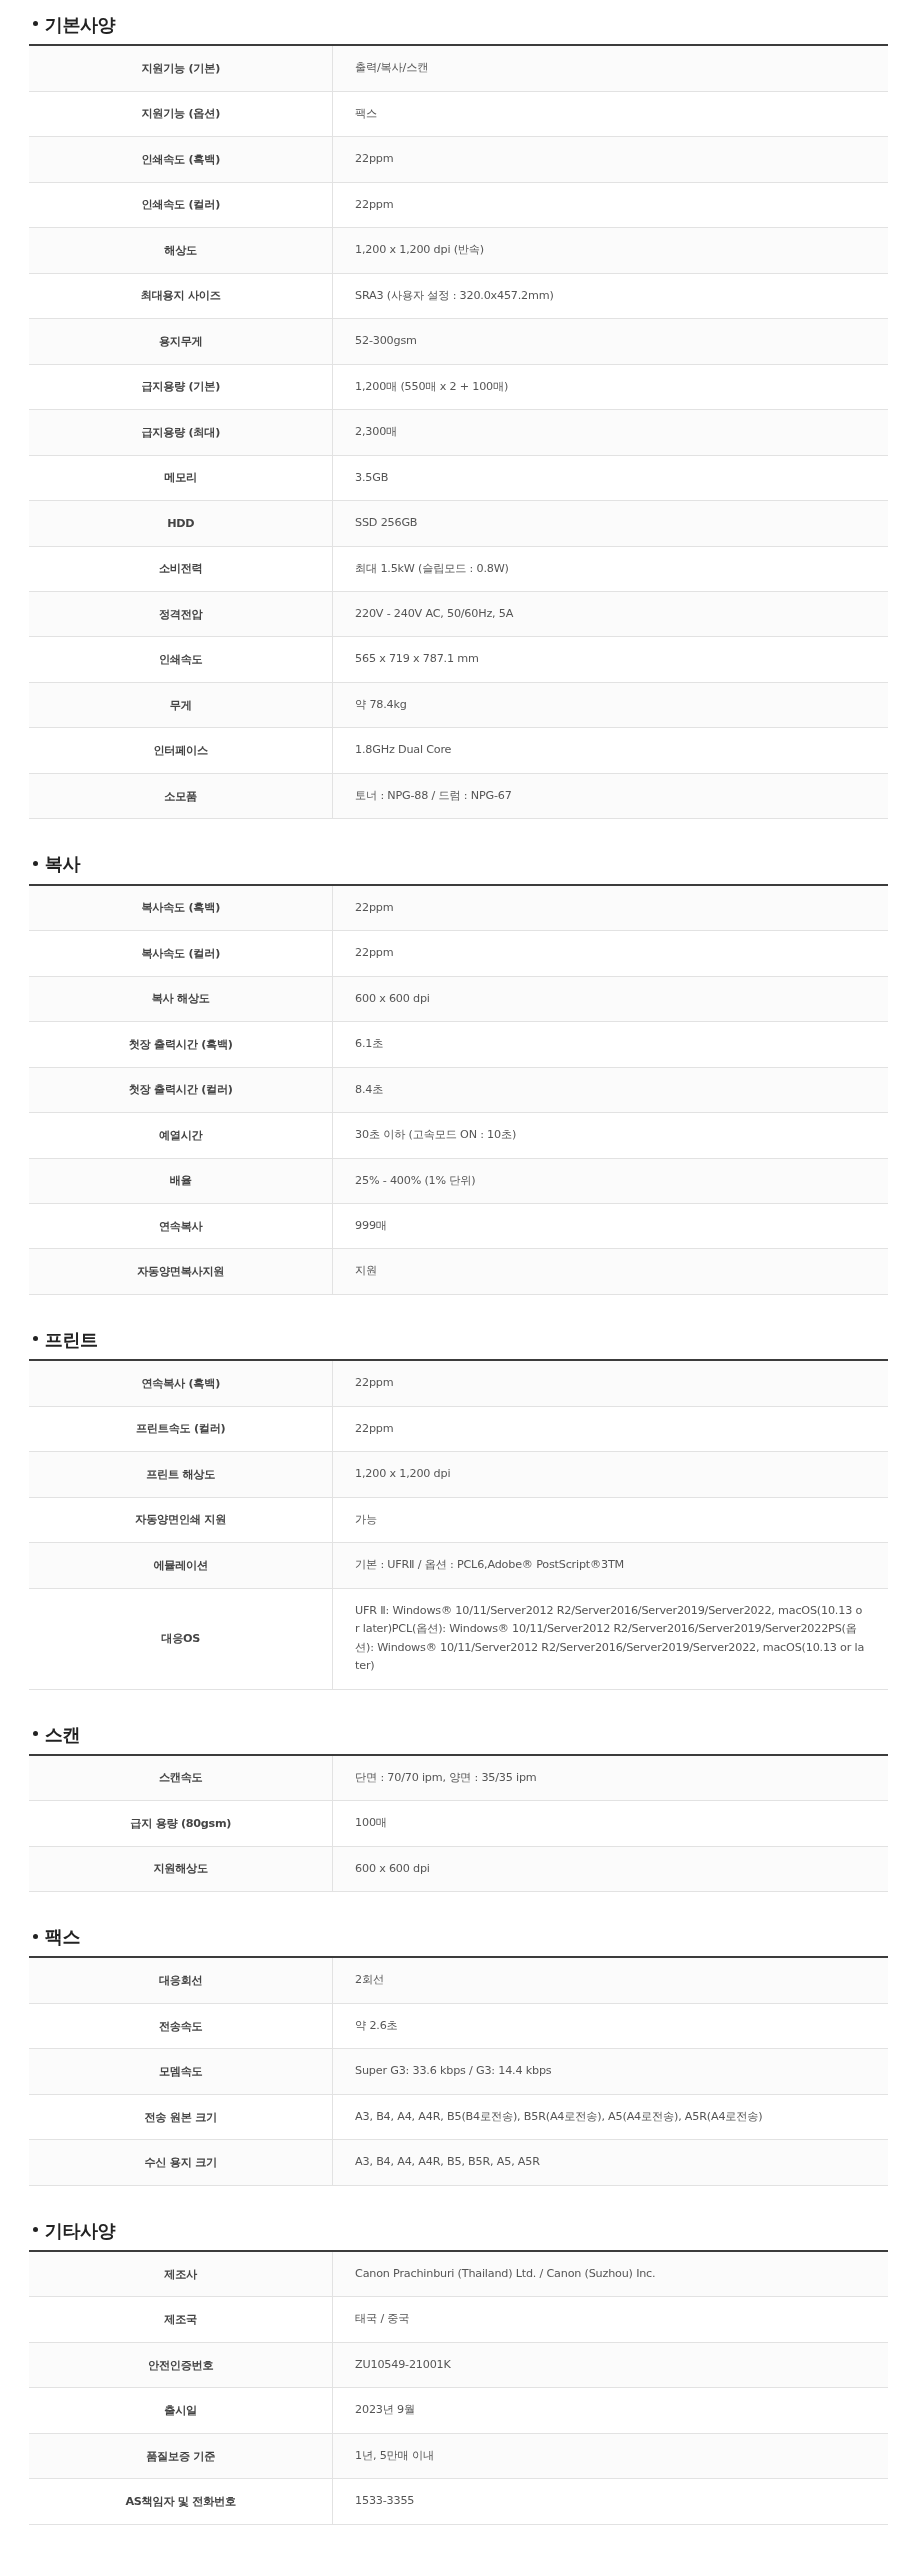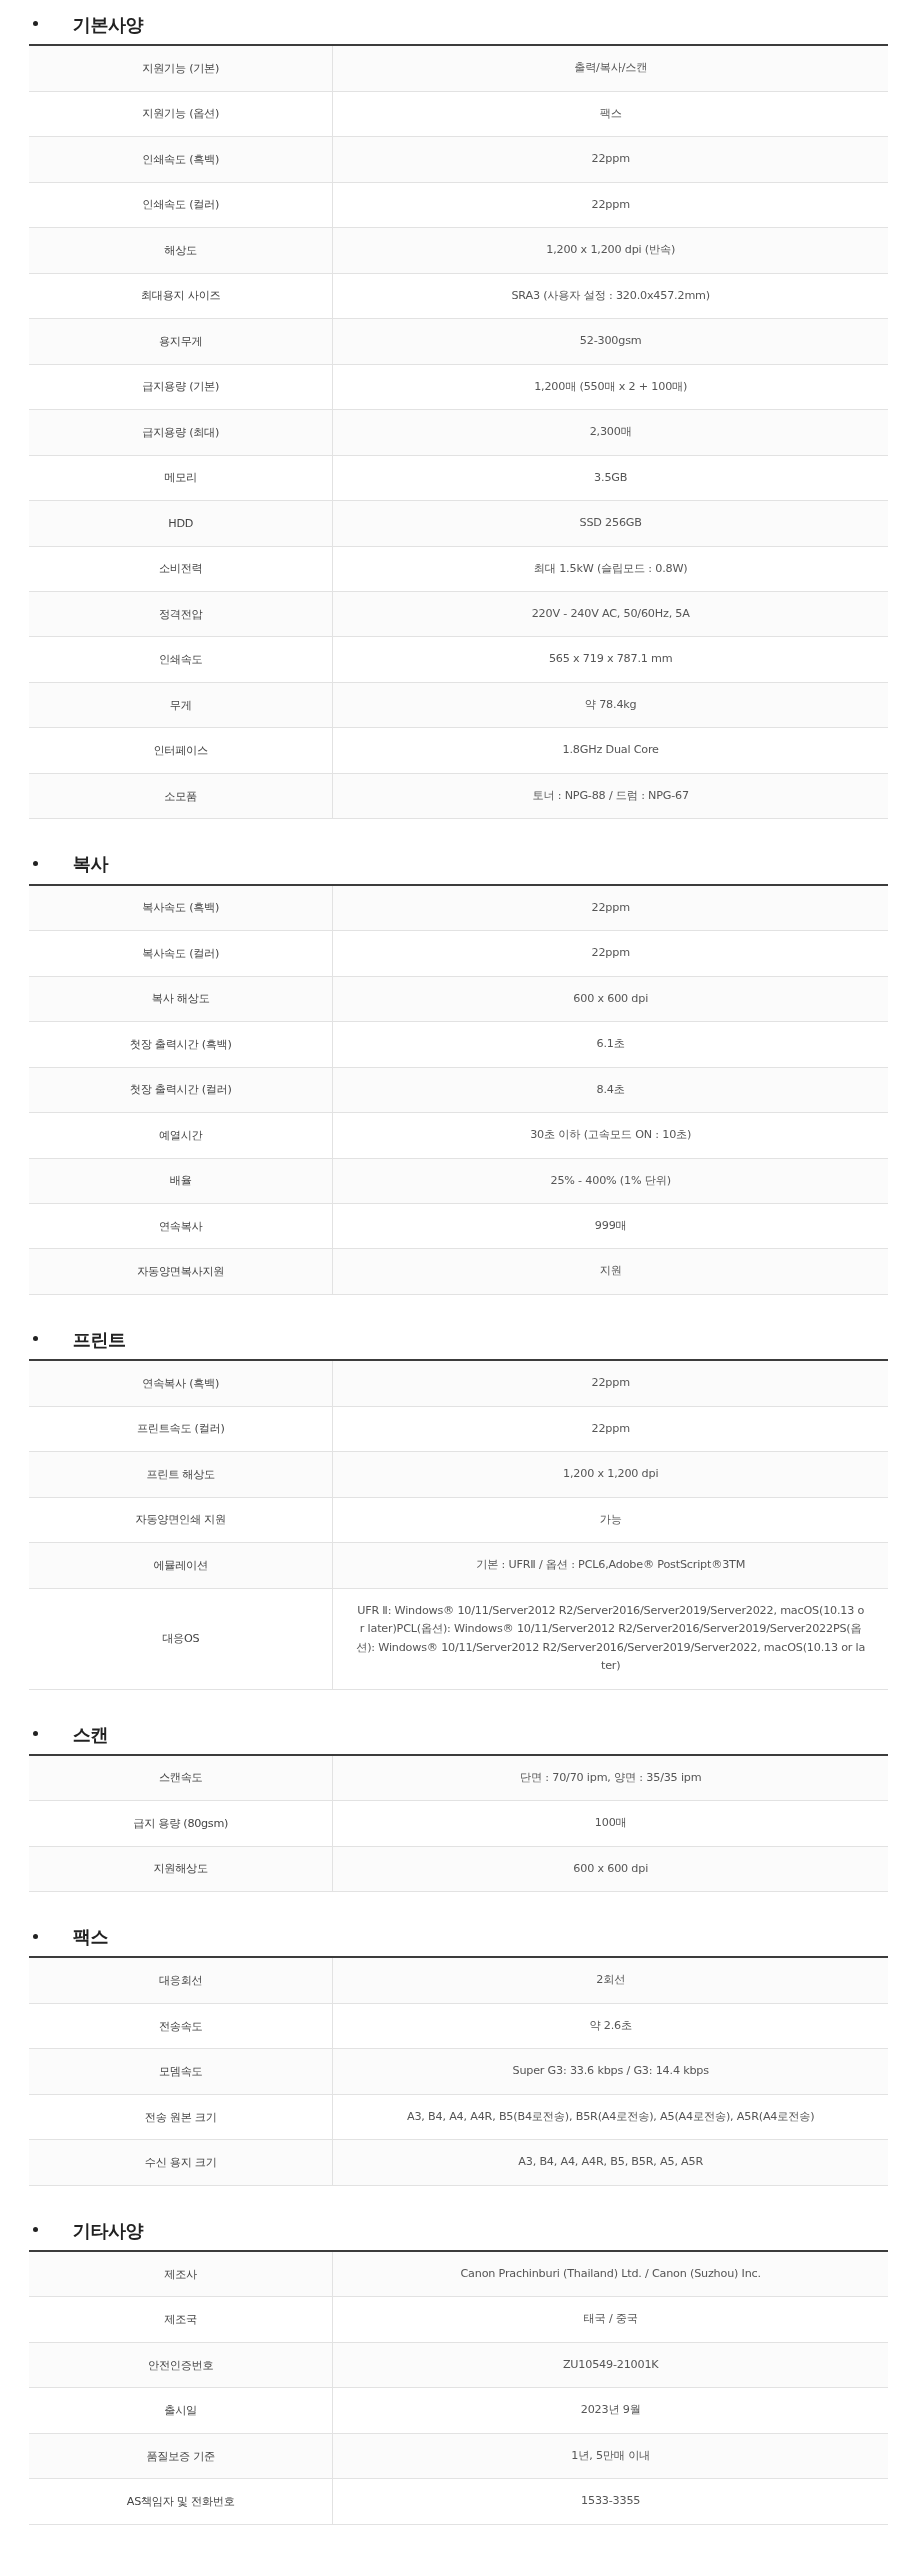--- a/index.html
+++ b/index.html
@@ -22,21 +22,20 @@
   }
   .section:last-child { margin-bottom: 0; }
   .section-title {
     font-size: 18px;
     font-weight: bold;
     color: #222222;
     padding: 0 0 7.2px 4.3px;
     letter-spacing: -0.4px;
     display: flex;
     align-items: center;
-    gap: 28px;
   }
   .bullet {
     display: inline-block;
     width: 5px;
     height: 5px;
     border-radius: 50%;
     background: #222222;
     margin-right: 6.5px;
     margin-bottom: 2.2px;
     flex: none;
@@ -51,32 +50,32 @@
     border-bottom: 0.7px solid #e2e2e2;
   }
   table.spec tr:nth-child(odd) {
     background: #fbfbfb;
   }
   table.spec tr:nth-child(even) {
     background: #ffffff;
   }
   table.spec th {
     width: 289px;
-    font-weight: normal;
+    font-weight: bold;
     font-size: 11.2px;
     color: #444444;
     padding: 13px 7.2px;
     border-right: 0.7px solid #e2e2e2;
     vertical-align: middle;
     letter-spacing: -0.3px;
   }
   table.spec td {
     font-size: 11.2px;
     color: #555555;
-    text-align: center;
+    text-align: left;
     padding: 13px 21.7px;
     vertical-align: middle;
     line-height: 1.65;
     letter-spacing: -0.2px;
     word-break: break-all;
   }
 </style>
 </head>
 <body>
 

